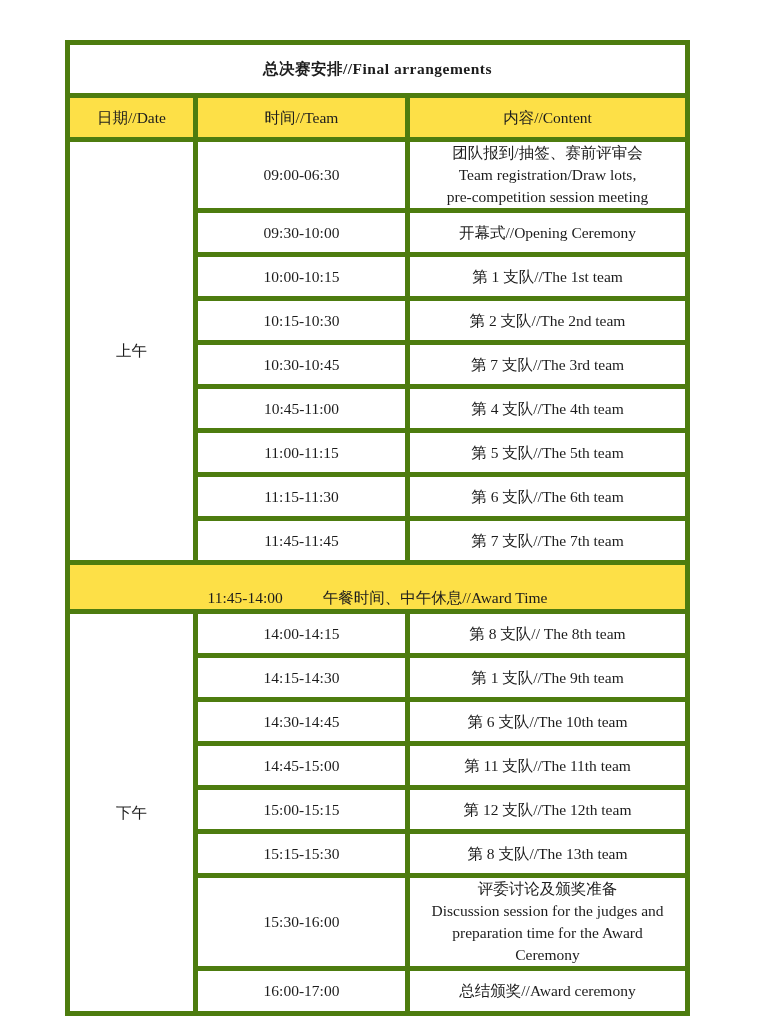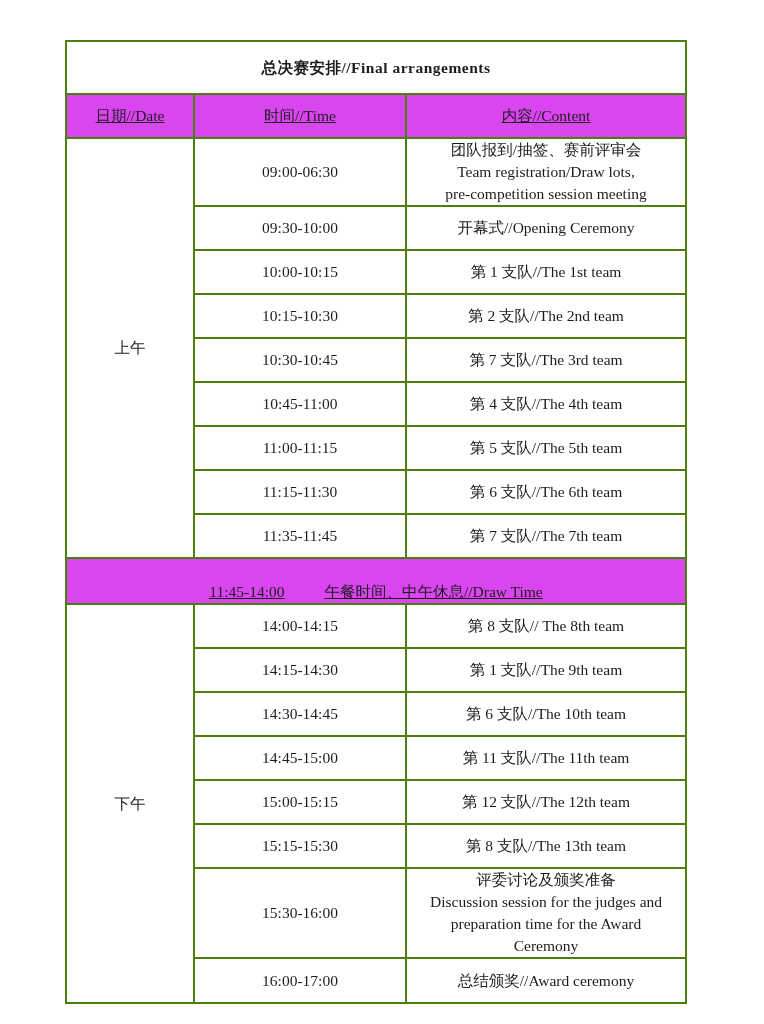--- a/index.html
+++ b/index.html
@@ -17,21 +17,21 @@
   table.schedule {
     position: absolute;
     left: 65px;
     top: 40px;
     width: 620px;
     border-collapse: collapse;
     table-layout: fixed;
     border: 2px solid #4a4a4a;
   }
   table.schedule td {
-    border: 2px solid #4d7c0f;
+    border: 5px solid #4d7c0f;
     text-align: center;
     vertical-align: middle;
     font-size: 15.5px;
     line-height: 22px;
     padding: 0 4px;
     white-space: pre-line;
     overflow: hidden;
   }
   col.c-date    { width: 128px; }
   col.c-time    { width: 212px; }
@@ -45,22 +45,21 @@
   tr.r-lunch  { height: 43px; }
   tr.r-last   { height: 45px; }
 
   td.title-cell {
     font-size: 21px;
     font-weight: bold;
     letter-spacing: 0.5px;
   }
   td.header-cell,
   td.lunch-cell {
-    background: #d946ef;
-    text-decoration: underline;
+    background: #fde047;
   }
   td.header-cell {
     font-size: 16px;
   }
   td.lunch-cell .lunch-time {
     margin-right: 40px;
   }
   td.date-cell {
     font-size: 16px;
   }
@@ -73,21 +72,21 @@
     <col class="c-date">
     <col class="c-time">
     <col class="c-content">
   </colgroup>
   <tbody>
     <tr class="r-title">
       <td class="title-cell" colspan="3">总决赛安排//Final arrangements</td>
     </tr>
     <tr class="r-header">
       <td class="header-cell">日期//Date</td>
-      <td class="header-cell">时间//Time</td>
+      <td class="header-cell">时间//Team</td>
       <td class="header-cell">内容//Content</td>
     </tr>
 
     <tr class="r-tall3">
       <td class="date-cell" rowspan="9">上午</td>
       <td>09:00-06:30</td>
       <td>团队报到/抽签、赛前评审会
 Team registration/Draw lots,
 pre-competition session meeting</td>
     </tr>
@@ -113,27 +112,27 @@
     </tr>
     <tr class="r-std">
       <td>11:00-11:15</td>
       <td>第 5 支队//The 5th team</td>
     </tr>
     <tr class="r-std">
       <td>11:15-11:30</td>
       <td>第 6 支队//The 6th team</td>
     </tr>
     <tr class="r-std">
-      <td>11:35-11:45</td>
+      <td>11:45-11:45</td>
       <td>第 7 支队//The 7th team</td>
     </tr>
 
     <tr class="r-lunch">
       <td class="lunch-cell" colspan="3">
-        <span class="lunch-time">11:45-14:00</span><span>午餐时间、中午休息//Draw Time</span>
+        <span class="lunch-time">11:45-14:00</span><span>午餐时间、中午休息//Award Time</span>
       </td>
     </tr>
 
     <tr class="r-std">
       <td class="date-cell" rowspan="8">下午</td>
       <td>14:00-14:15</td>
       <td>第 8 支队// The 8th team</td>
     </tr>
     <tr class="r-std">
       <td>14:15-14:30</td>

